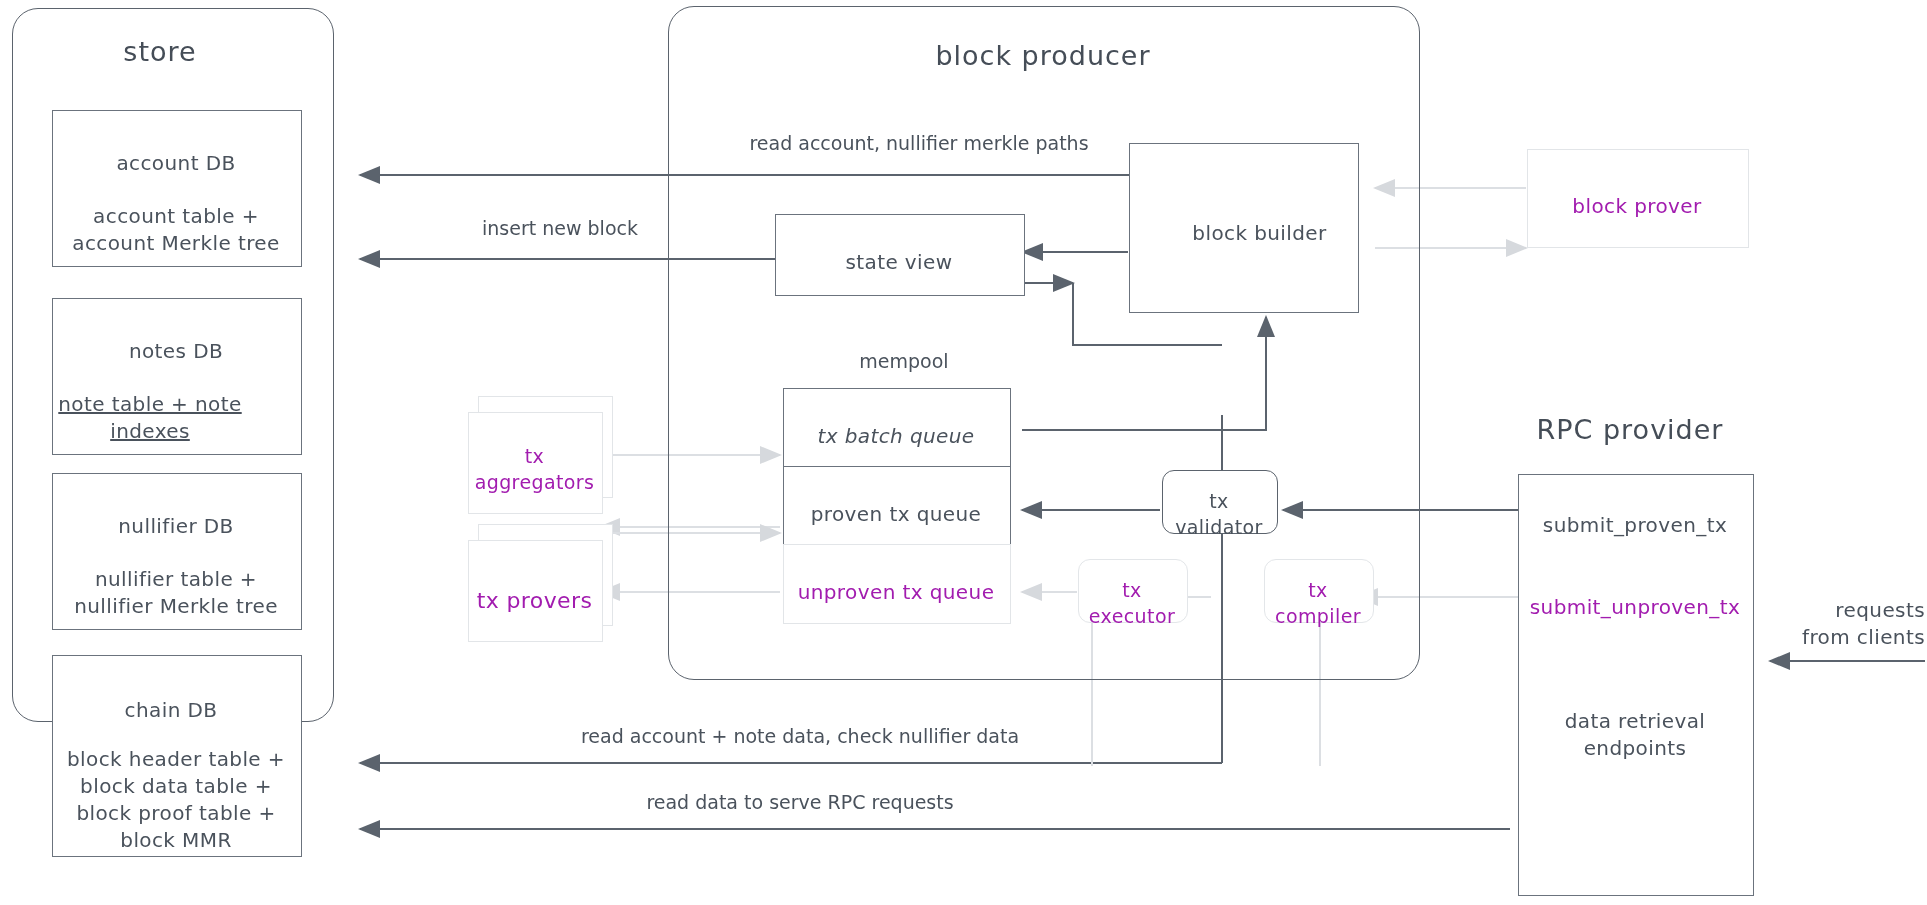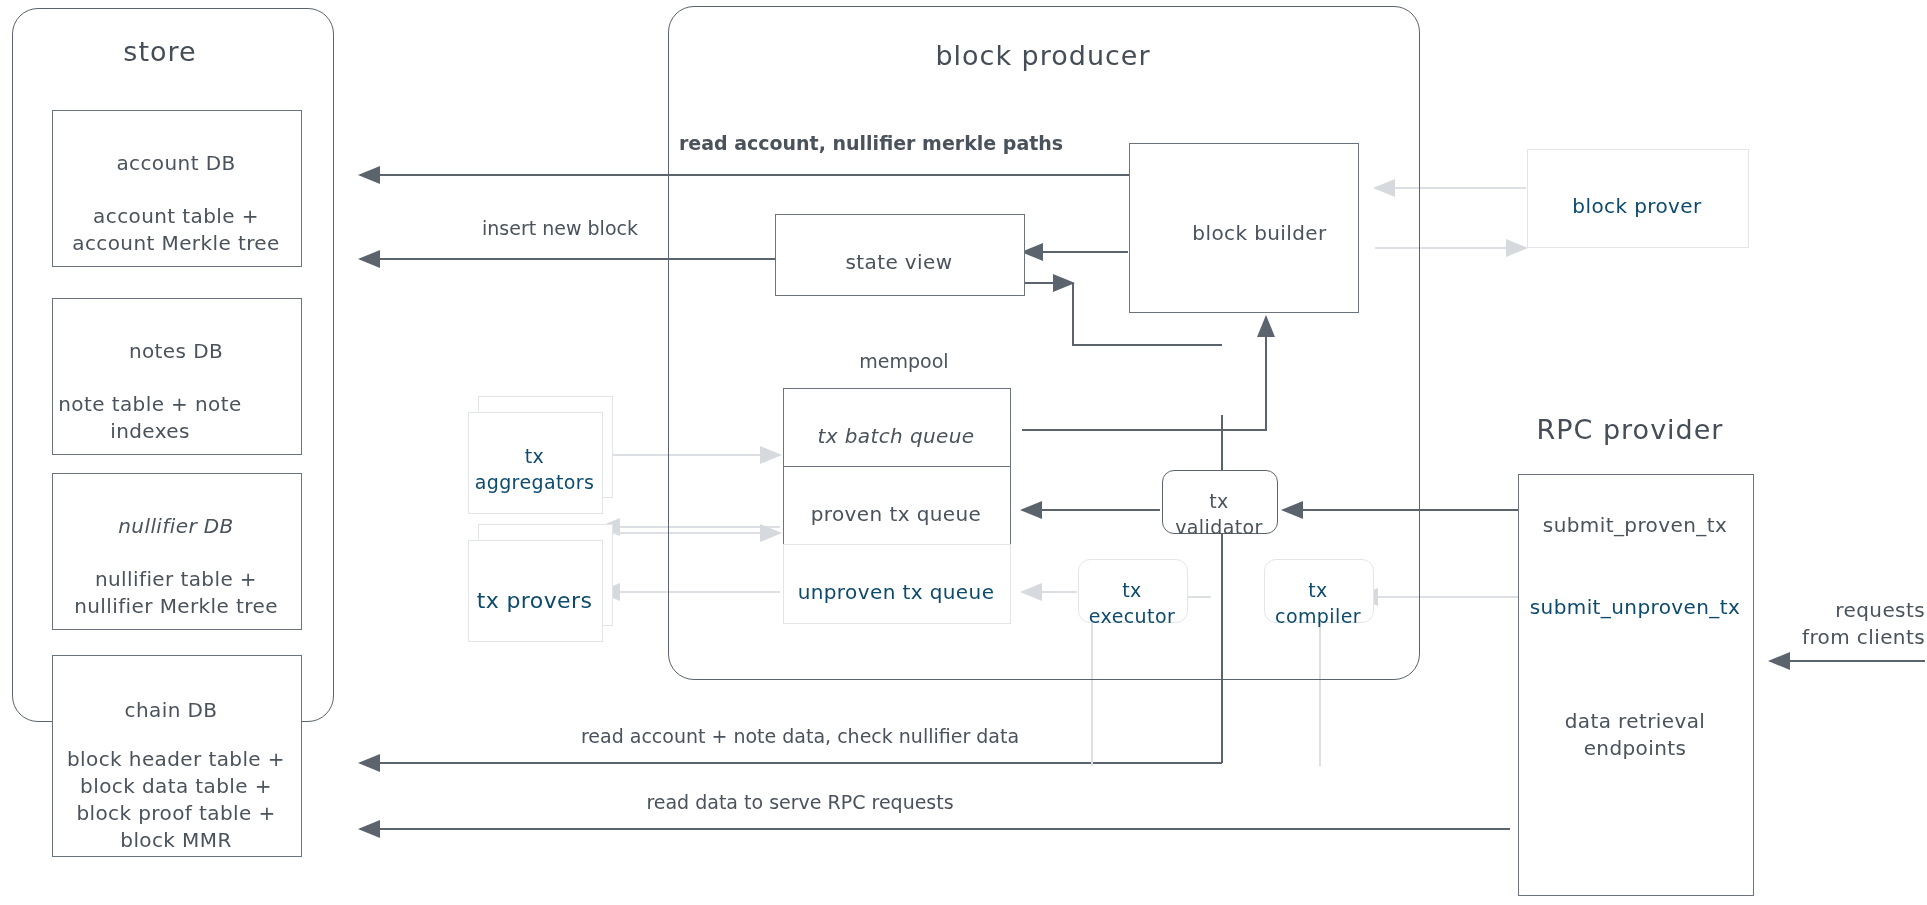--- a/index.html
+++ b/index.html
@@ -12,21 +12,21 @@
     color:#4a525c;
     font-family:"DejaVu Sans", sans-serif;
     font-size:20px;
     line-height:1.35;
     text-align:center;
     white-space:pre-line;
     letter-spacing:.4px;
     pointer-events:none;
     margin-top:8px;
   }
-  .txt.faded{color:#0c4a6e;}
+  .txt.faded{color:#a21caf;}
 
   
   .group{
     position:absolute;
     border:1.6px solid #5b636d;
     border-radius:26px;
     background:transparent;
   }
   .box{
     position:absolute;
@@ -133,25 +133,25 @@
   <div class="title" style="left:0;top:36px;width:320px;">store</div>
 
   <div class="box" style="left:52px;top:110px;width:248px;height:155px;"></div>
   <div class="txt" style="left:52px;top:142px;width:248px;">account DB</div>
   <div class="txt" style="left:52px;top:195px;width:248px;">account table +
 account Merkle tree</div>
 
   <div class="box" style="left:52px;top:298px;width:248px;height:155px;"></div>
   <div class="txt" style="left:52px;top:330px;width:248px;">notes DB</div>
 
-  <div class="txt" style="left:52px;top:383px;width:196px;">note table + note
+  <div class="txt" style="left:52px;top:383px;width:196px;text-decoration:underline;">note table + note
 indexes</div>
 
   <div class="box" style="left:52px;top:473px;width:248px;height:155px;"></div>
-  <div class="txt" style="left:52px;top:505px;width:248px;font-style:italic;">nullifier DB</div>
+  <div class="txt" style="left:52px;top:505px;width:248px;">nullifier DB</div>
   <div class="txt" style="left:52px;top:558px;width:248px;">nullifier table +
 nullifier Merkle tree</div>
 
   <div class="box" style="left:52px;top:655px;width:248px;height:200px;"></div>
   <div class="txt" style="left:47px;top:689px;width:248px;">chain DB</div>
   <div class="txt" style="left:52px;top:738px;width:248px;">block header table +
 block data table +
 block proof table +
 block MMR</div>
 
@@ -203,20 +203,20 @@
 
   <div class="box" style="left:1518px;top:474px;width:234px;height:420px;"></div>
 
   <div class="txt" style="left:1518px;top:504px;width:234px;pointer-events:auto;">submit_proven_tx</div>
 
   <div class="txt faded" style="left:1518px;top:586px;width:234px;pointer-events:auto;">submit_unproven_tx</div>
 
   <div class="txt" style="left:1518px;top:700px;width:234px;pointer-events:auto;">data retrieval
 endpoints</div>
 
-  <div class="label" style="left:571px;top:132px;width:600px;font-weight:bold;">read account, nullifier merkle paths</div>
+  <div class="label" style="left:619px;top:132px;width:600px;">read account, nullifier merkle paths</div>
   <div class="label" style="left:360px;top:217px;width:400px;">insert new block</div>
   <div class="label" style="left:400px;top:725px;width:800px;">read account + note data, check nullifier data</div>
   <div class="label" style="left:400px;top:791px;width:800px;">read data to serve RPC requests</div>
   <div class="txt" style="left:1770px;top:589px;width:155px;text-align:right;">requests
 from clients</div>
 
 </div>
 
 </body></html>

